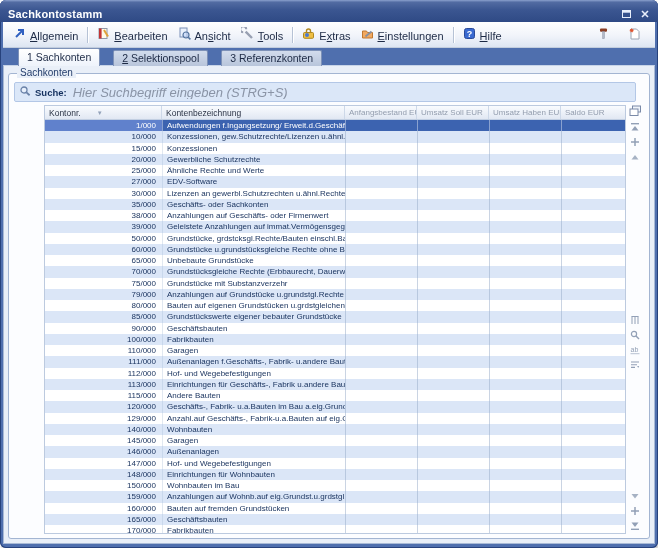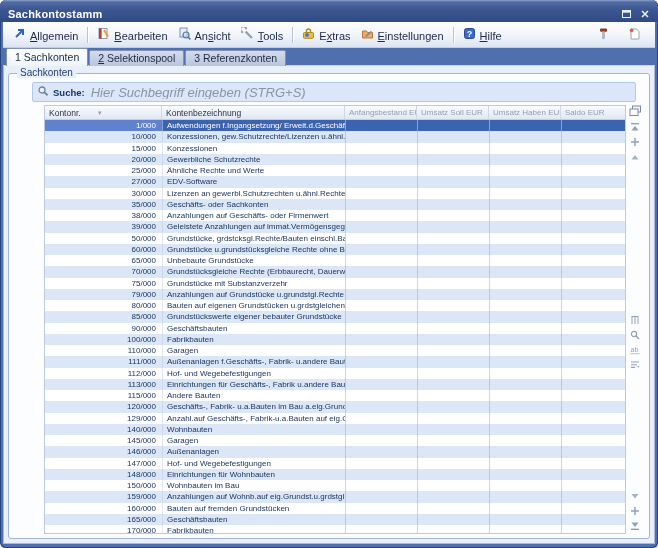--- a/index.html
+++ b/index.html
@@ -23,35 +23,35 @@
   .menu-sep{width:1px;height:16px;background:#b6c2d5;box-shadow:1px 0 0 #ffffff;margin:0 4px;flex:0 0 1px;}
   .menubar .spacer{flex:1;}
   .mb-right{display:flex;align-items:center;gap:8px;padding-right:4px;}
   u{text-decoration:underline;}
 
   
   .tabs{height:18px;flex:0 0 18px;display:flex;align-items:flex-end;padding:0 0 0 6px;gap:1px;
         position:relative;z-index:2;margin-bottom:-1px;}
   .tab{height:15px;line-height:15px;padding:0 8px;font-size:10.5px;color:#1d2a45;white-space:nowrap;
        border:1px solid #7e92b8;border-bottom:none;border-radius:2px 2px 0 0;
-       background:linear-gradient(#d2dcec,#b8c5db);}
+       background:linear-gradient(#d2dcec,#b8c5db);margin-left:12px;}
   .tab.active{height:17px;line-height:17px;background:linear-gradient(#ffffff,#eef3fb);}
 
   
   .panel{flex:1;margin:0 3px 4px;background:#e9eff8;border:1px solid #a9bad6;border-top-color:#c7d4e8;
          padding:4px;display:flex;flex-direction:column;min-height:0;}
 
   
   .groupbox{position:relative;flex:1;border:1px solid #a3b5d2;border-radius:3px;background:#fcfdff;
             padding:8px 5px 4px;display:flex;flex-direction:column;min-height:0;margin-top:3px;}
   .groupbox-label{position:absolute;top:-7px;left:8px;padding:0 3px;background:#e9eff8;
                   font-size:10px;color:#27406e;}
 
   
-  .search-row{flex:0 0 15px;display:flex;align-items:center;gap:4px;margin:0 8px 3px 18px;padding:0 4px;
+  .search-row{flex:0 0 15px;display:flex;align-items:center;gap:4px;margin:0 8px 3px 0;padding:0 4px;
               background:#dbe7f8;border:1px solid #b3c7e6;border-radius:2px;}
   .search-label{font-size:9.5px;font-weight:bold;color:#14305e;}
   .search-input{flex:1;height:12px;background:transparent;border:none;outline:none;
                 font-family:"Liberation Sans",sans-serif;font-size:13px;font-style:italic;color:#4a566b;}
   .search-input::placeholder{color:#8a94a6;font-style:italic;opacity:1;}
 
   
   .grid-area{flex:1;display:flex;align-items:stretch;margin:0 2px 0 14px;min-height:0;padding-left:16px;}
   .grid{width:580px;border:1px solid #bccadf;background:#ffffff;display:flex;flex-direction:column;min-height:0;}
   .grid-header{flex:0 0 13px;display:flex;background:linear-gradient(#f9fbfe,#e1e8f3);

